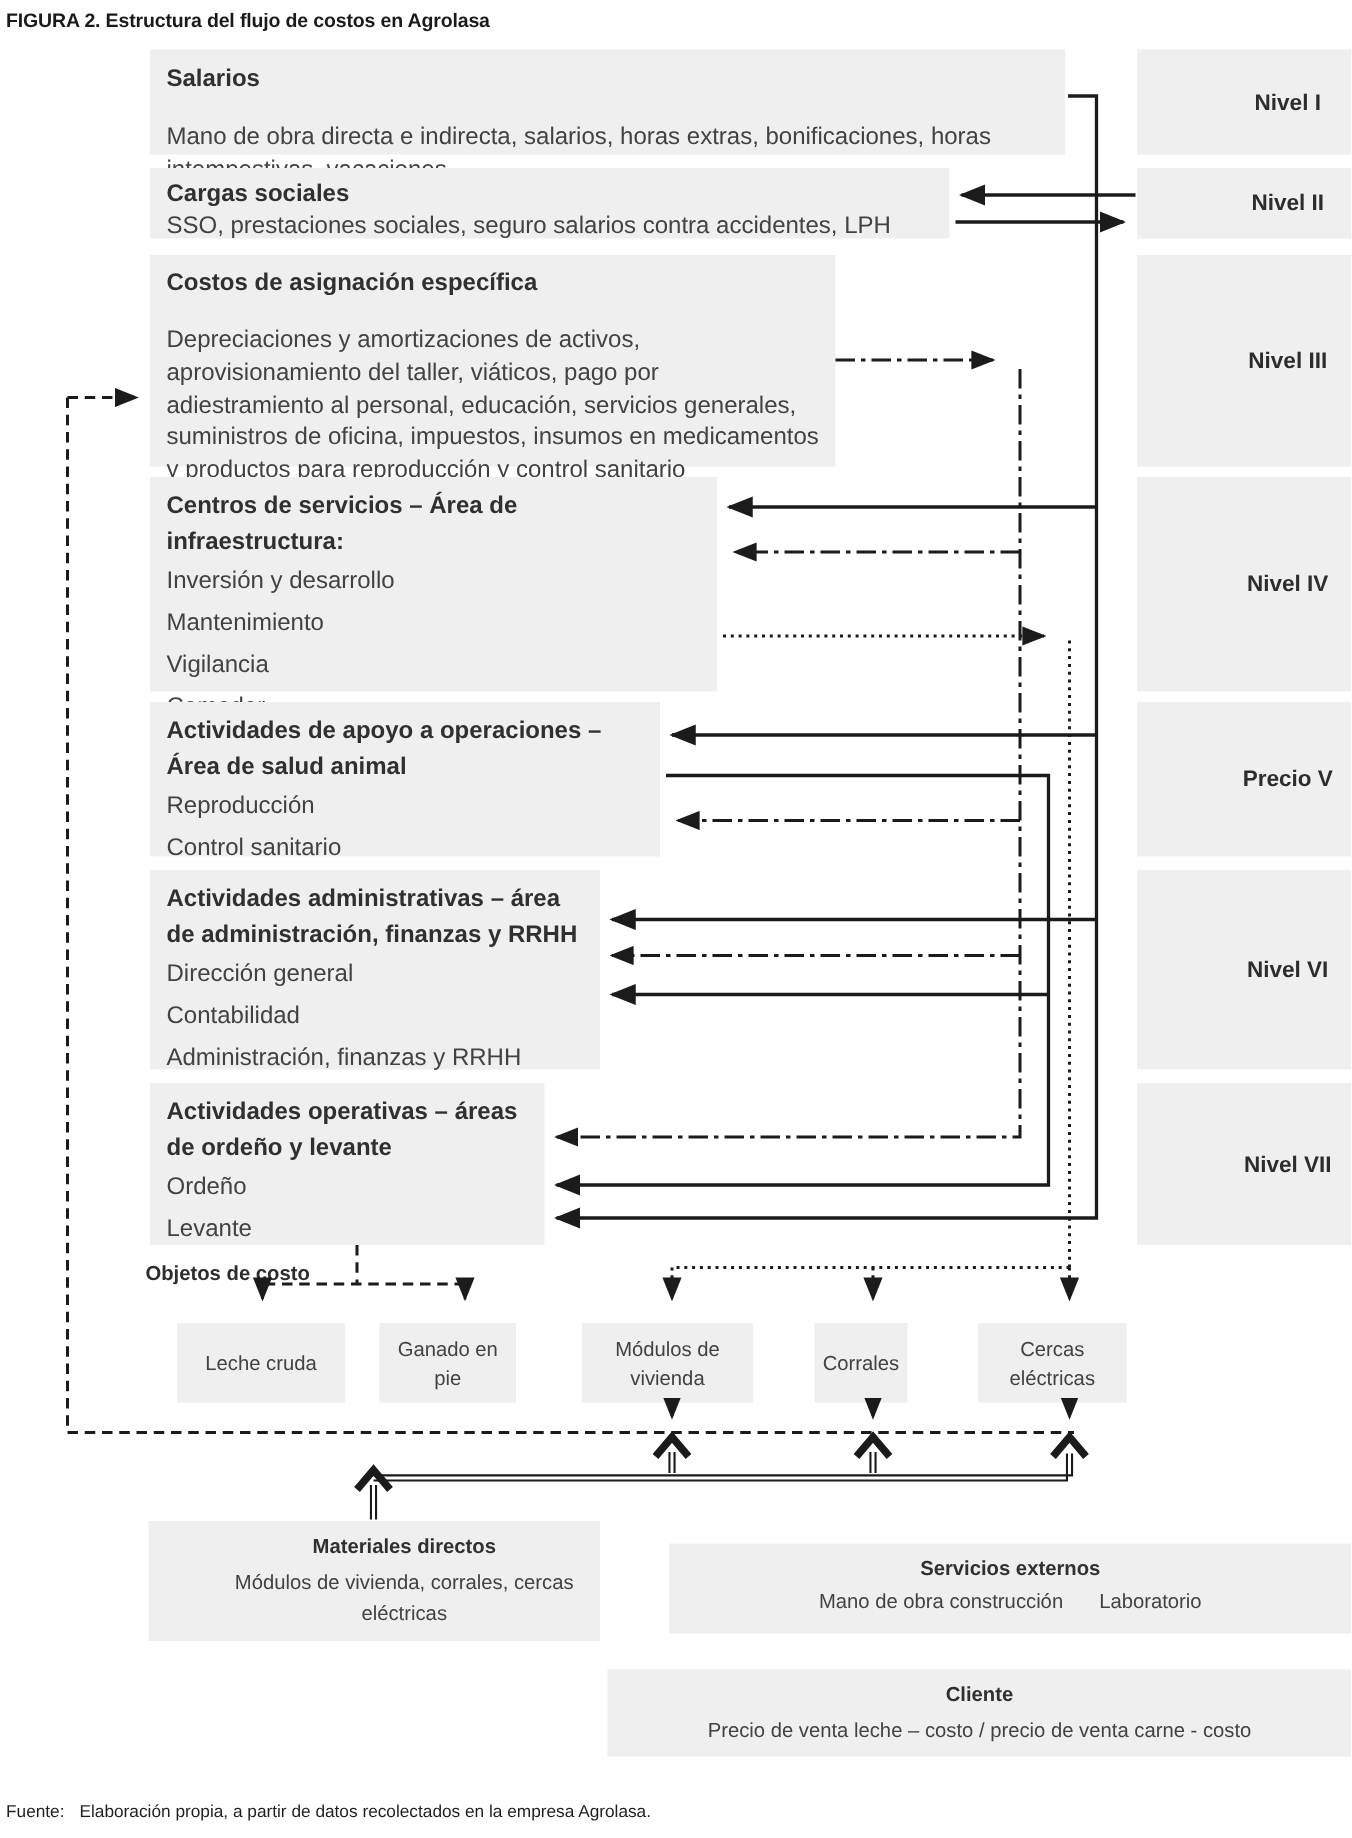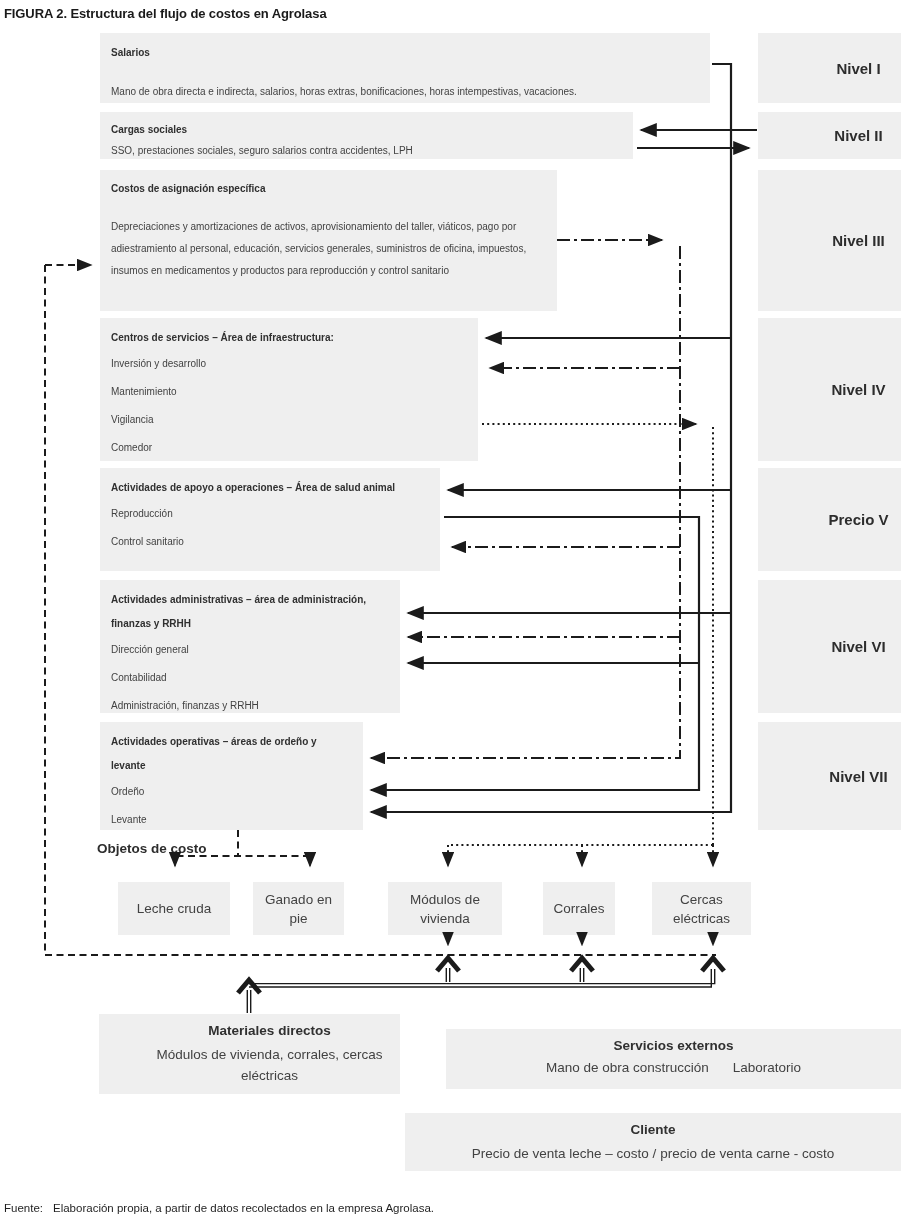--- a/index.html
+++ b/index.html
@@ -1,21 +1,21 @@
 <!DOCTYPE html>
 <html><head>
 <meta charset="utf-8">
 <style>
   html,body{margin:0;padding:0;background:#ffffff;}
   #canvas{
     position:relative;width:901px;height:1225px;background:#ffffff;overflow:hidden;
     font-family:"Liberation Sans","DejaVu Sans",sans-serif;
   }
   .fig-title{position:absolute;left:4px;top:6px;font-size:13px;font-weight:bold;color:#1a1a1a;letter-spacing:-0.1px;}
-  .box{position:absolute;background:#efefef;color:#424242;font-size:10px;padding:8px 11px;box-sizing:border-box;}
+  .box{position:absolute;background:#efefef;color:#424242;font-size:16px;padding:8px 11px;box-sizing:border-box;}
   .box .title{font-weight:bold;color:#303030;line-height:24px;}
   .box .body{line-height:21.5px;margin-top:16px;}
   .box .item{line-height:28px;}
   .lvl{position:absolute;left:758px;width:137px;background:#efefef;display:flex;align-items:center;justify-content:center;
        font-weight:bold;font-size:15px;color:#2d2d2d;padding-left:32px;}
   .objetos{position:absolute;left:97px;top:841px;font-weight:bold;font-size:13.5px;color:#2d2d2d;}
   .sbox{position:absolute;top:882px;height:53px;background:#efefef;display:flex;align-items:center;justify-content:center;
         text-align:center;font-size:13.5px;color:#424242;line-height:19px;padding:2px 4px;box-sizing:border-box;}
   .bbox{position:absolute;background:#efefef;box-sizing:border-box;text-align:center;color:#424242;font-size:13.5px;}
   .bbox .title{font-weight:bold;color:#303030;margin-top:9px;}
@@ -80,21 +80,21 @@
   <div class="lvl" style="top:318px;height:143px;">Nivel IV</div>
   <div class="lvl" style="top:468px;height:103px;">Precio V</div>
   <div class="lvl" style="top:580px;height:133px;">Nivel VI</div>
   <div class="lvl" style="top:722px;height:108px;">Nivel VII</div>
 
   <div class="objetos">Objetos de costo</div>
 
   <div class="sbox" style="left:118px;width:112px;">Leche cruda</div>
   <div class="sbox" style="left:253px;width:91px;">Ganado en pie</div>
   <div class="sbox" style="left:388px;width:114px;">Módulos de vivienda</div>
-  <div class="sbox" style="left:543px;width:72px;">Corrales</div>
+  <div class="sbox" style="left:543px;width:62px;">Corrales</div>
   <div class="sbox" style="left:652px;width:99px;">Cercas eléctricas</div>
 
   <div class="bbox" style="left:99px;top:1014px;width:301px;height:80px;padding-left:40px;">
     <div class="title">Materiales directos</div>
     <div class="body" style="width:230px;margin-left:auto;margin-right:auto;">Módulos de vivienda, corrales, cercas eléctricas</div>
   </div>
 
   <div class="bbox" style="left:446px;top:1014px;width:455px;height:60px;margin-top:15px;">
     <div class="title">Servicios externos</div>
     <div class="serv-items">

